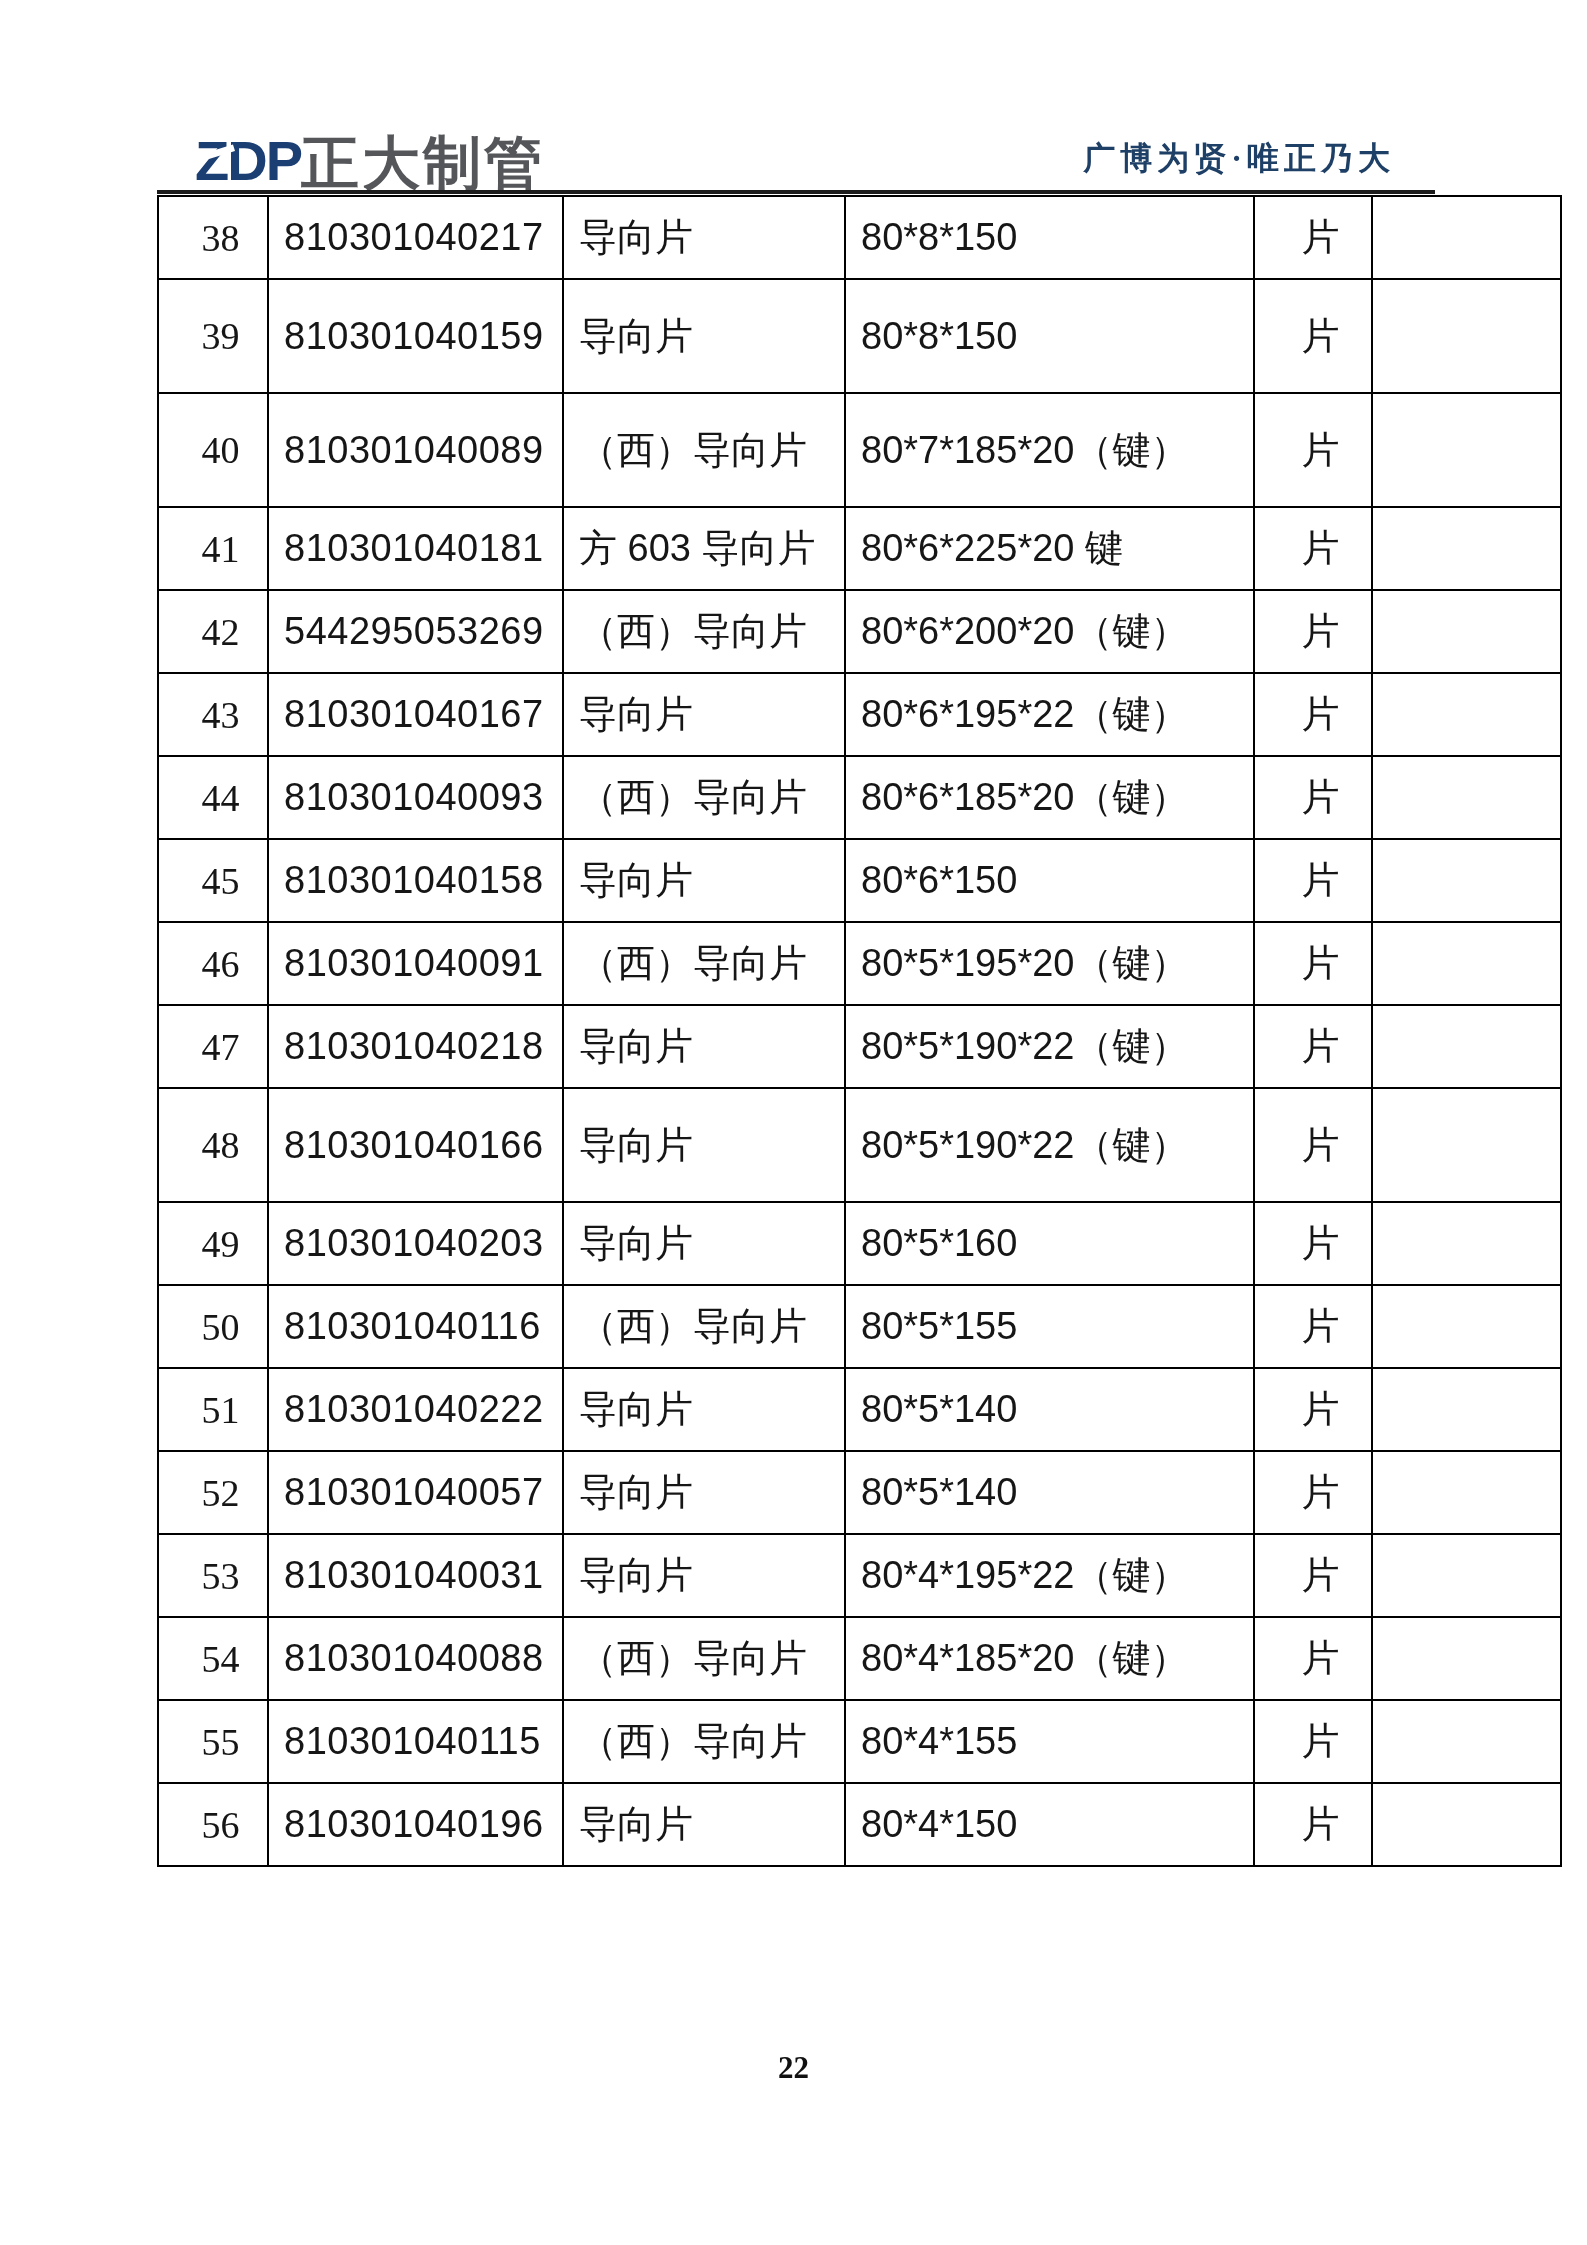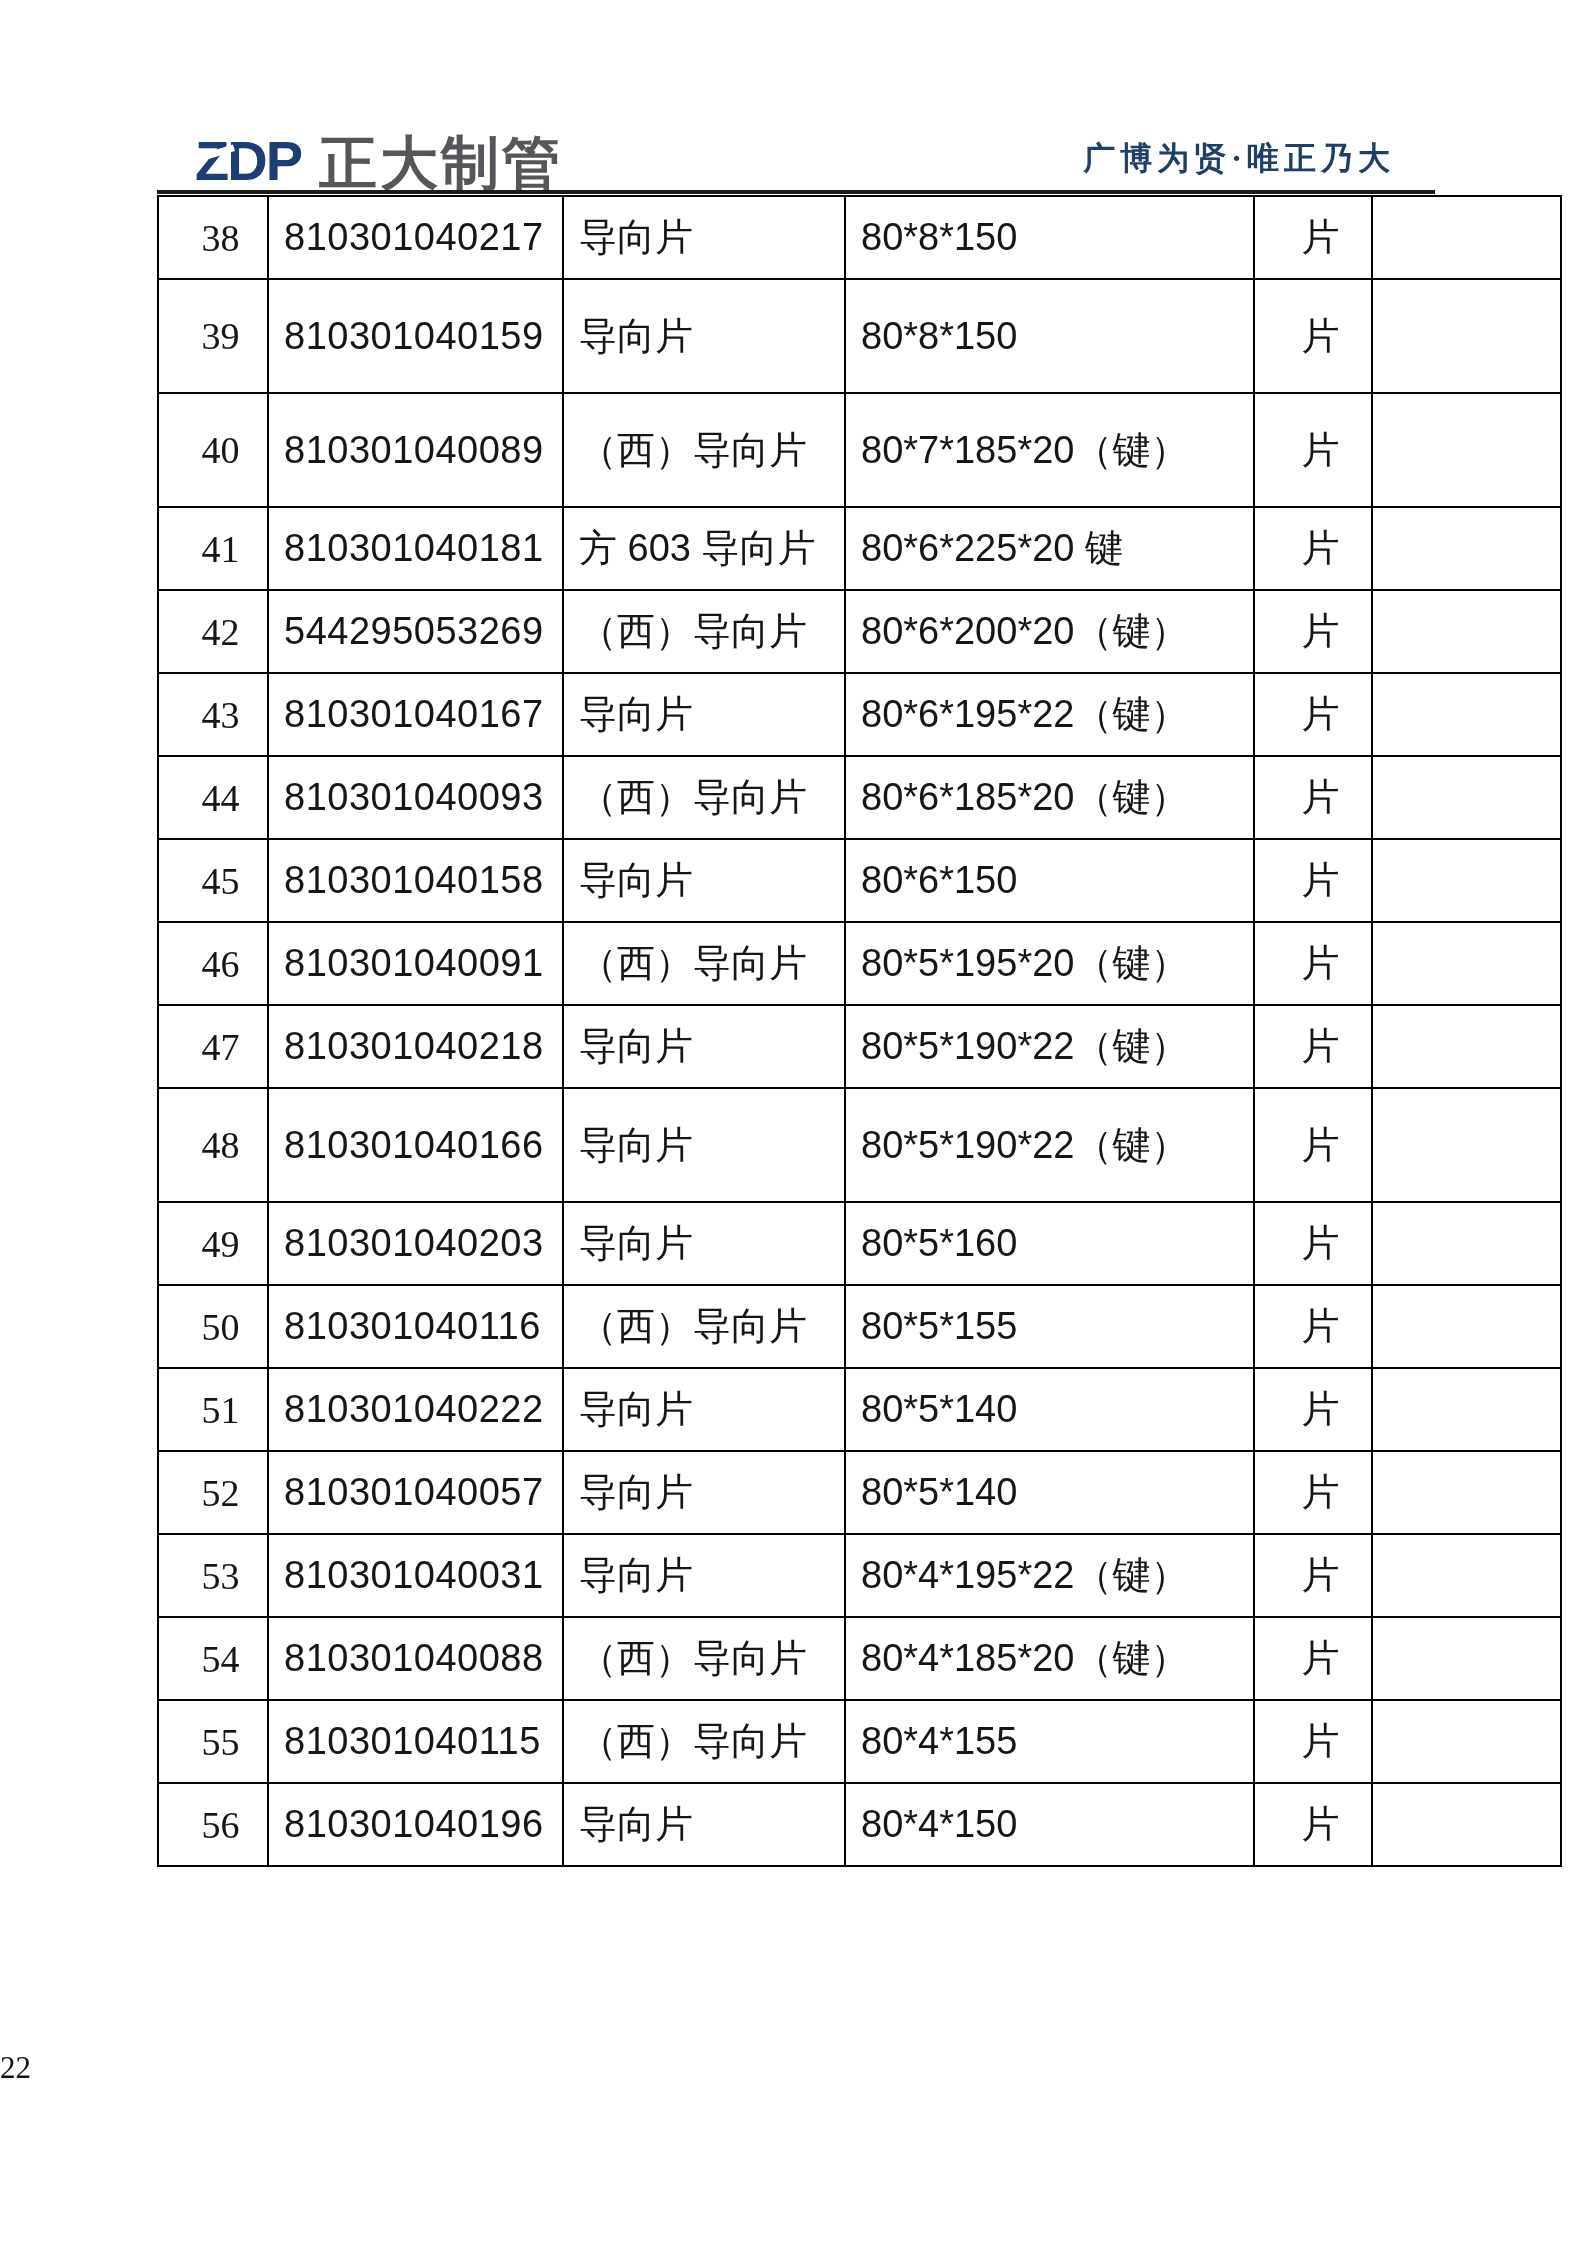--- a/index.html
+++ b/index.html
@@ -7,21 +7,21 @@
     position:relative;
     width:1587px;height:2245px;
     background:#ffffff;
     font-family:"Liberation Sans","DejaVu Sans",sans-serif;
     color:#1a1a1a;
     overflow:hidden;
   }
   
   .logo{
     position:absolute;left:195px;top:130px;height:58px;
-    display:flex;align-items:flex-end;gap:18px;white-space:nowrap;
+    display:flex;align-items:flex-end;white-space:nowrap;
   }
   .logo-zdp{
     position:relative;
     font-family:"Liberation Sans","DejaVu Sans",sans-serif;
     font-weight:900;font-size:56px;line-height:54px;
     color:#1b3e73;letter-spacing:-2px;
   }
   .logo-zdp .swoosh{
     position:absolute;left:-6px;top:17px;width:46px;height:7px;
     background:#ffffff;transform:rotate(-17deg);
@@ -68,23 +68,23 @@
   td.c-note{padding:0;}
   col.w-no{width:110px;}
   col.w-code{width:295px;}
   col.w-name{width:282px;}
   col.w-spec{width:409px;}
   col.w-unit{width:118px;}
   col.w-note{width:189px;}
   
   .page-number{
     position:absolute;left:0;top:2050px;width:1587px;
-    text-align:left;
-    font-family:"Liberation Serif","DejaVu Serif",serif;
-    font-size:31px;color:#111;
+    text-align:center;
+    font-family:"Liberation Serif","DejaVu Serif",serif;
+    font-size:31px;color:#111;font-weight:bold;
   }
 </style>
 </head>
 <body>
 
 <div class="page">
 
   <div class="logo">
     <span class="logo-zdp">
       <span>ZDP</span>

